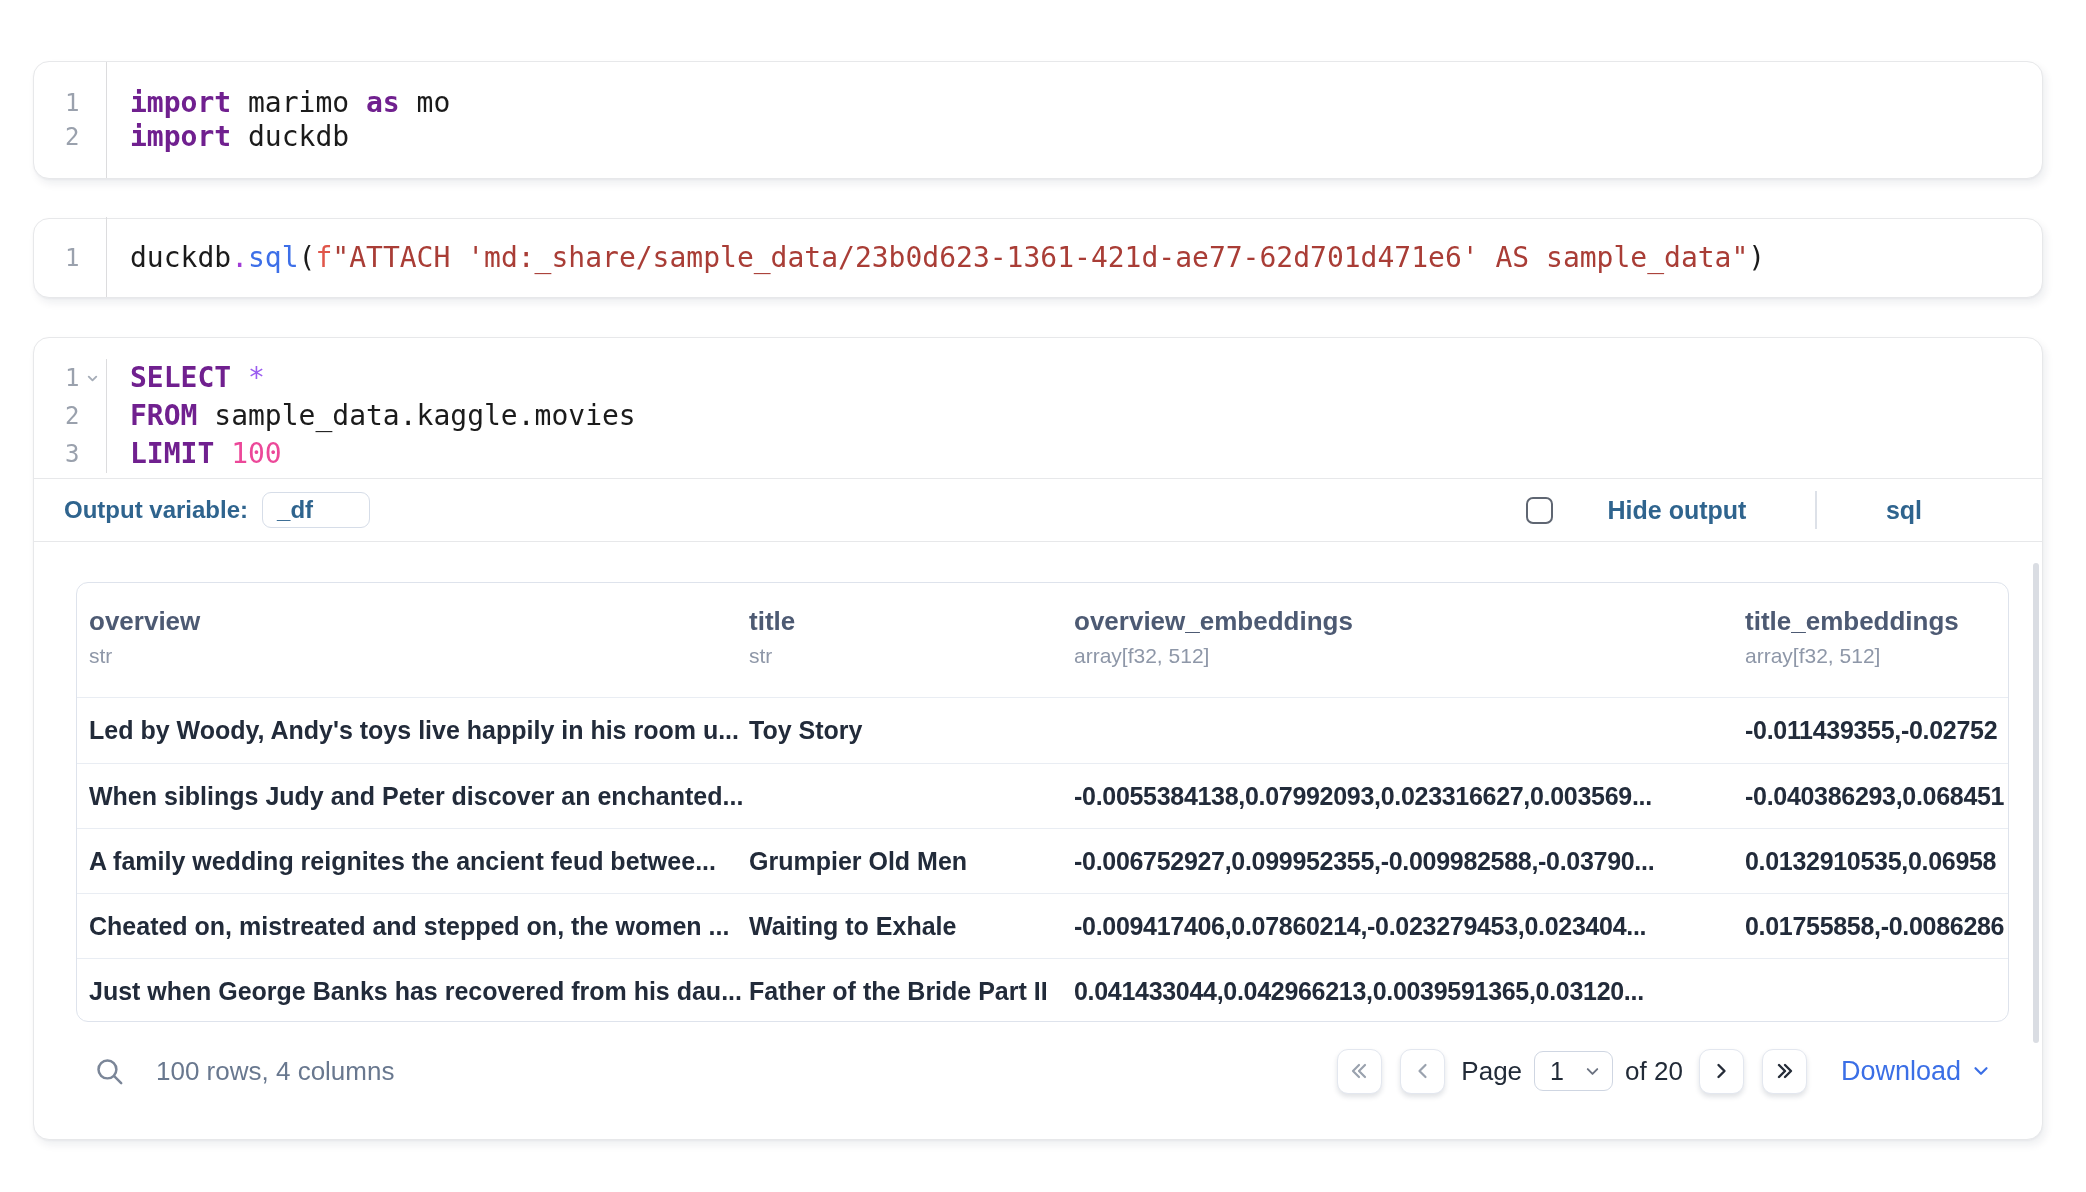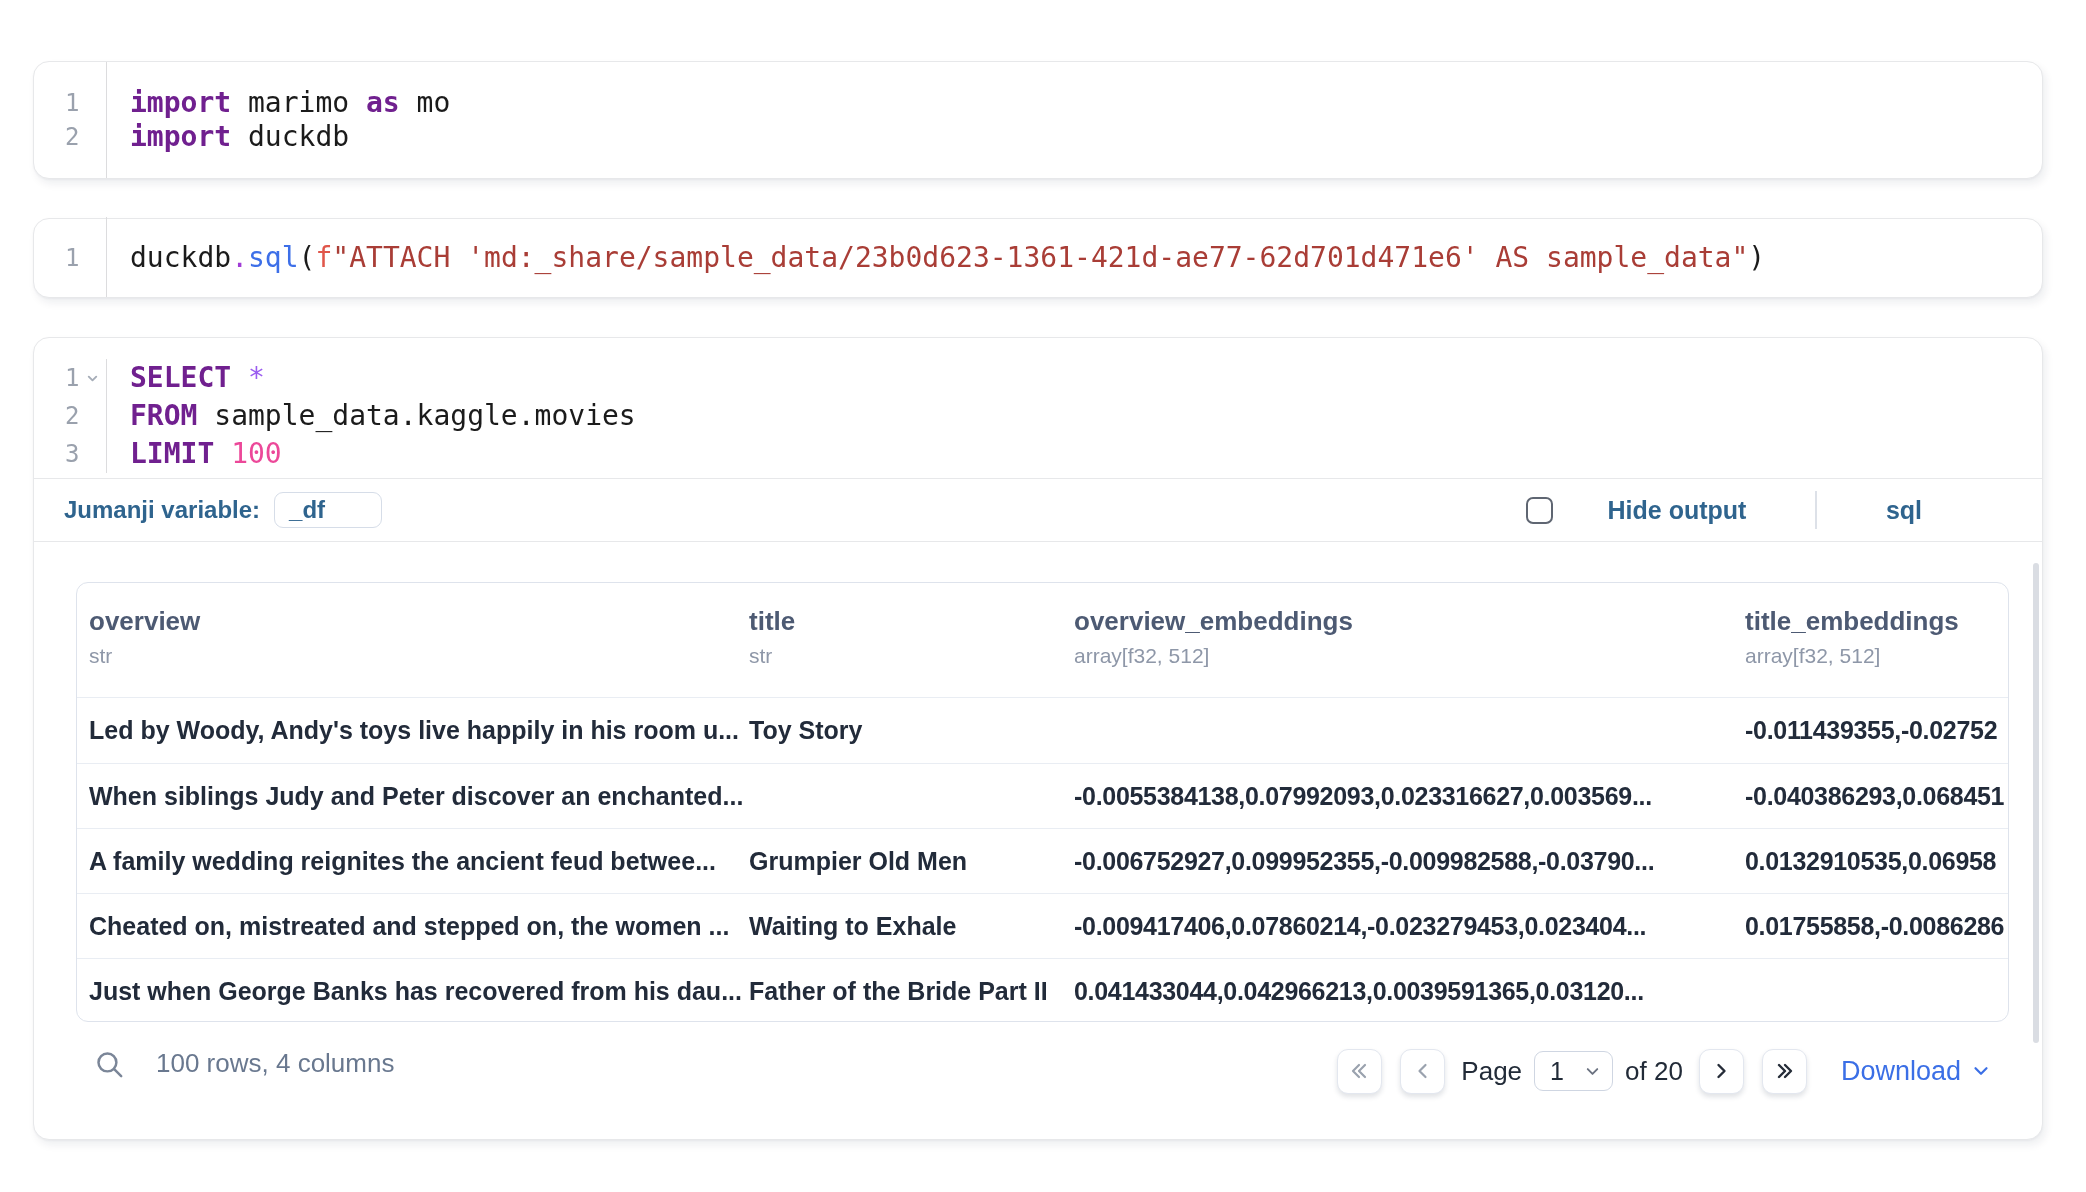--- a/index.html
+++ b/index.html
@@ -73,21 +73,21 @@
   .td { position:absolute; top:0; height:65px; line-height:64px; font-size:25px; color:#222b3a; white-space:pre; overflow:hidden; }
   .c0 { left:12px;   width:655px; }
   .c1 { left:672px;  width:305px; }
   .c2 { left:997px;  width:660px; }
   .c3 { left:1668px; width:263px; }
   .td.c2, .td.c3 { letter-spacing:-0.3px; }
 
   .scroll-thumb { position:absolute; right:3px; top:225px; width:6px; height:480px; background:#dadde3; border-radius:3px; }
 
   
-  .tfooter { margin-top:26px; display:flex; padding:0 50px 0 59px; height:46px; }
+  .tfooter { margin-top:26px; display:flex; align-items:center; padding:0 50px 0 59px; height:46px; }
   .search-ic { width:33px; height:33px; color:#7b8698; }
   .rowcount { margin-left:30px; font-size:26px; color:#69788f; }
   .pager { margin-left:auto; display:flex; align-items:center; }
   .pbtn {
     width:45px; height:45px; background:#fff; border:1.5px solid #e3e7ef; border-radius:11px;
     display:flex; align-items:center; justify-content:center;
     box-shadow:0 3px 5px rgba(25,35,60,0.13);
   }
   .pbtn svg { width:24px; height:24px; }
   .pbtn.disabled { color:#9aa2ae; }
@@ -161,21 +161,21 @@
         </div>
     </div>
     <div class="codecol">
       <div class="code-line"><span class="kw">SELECT</span><span class="star"> *</span></div>
       <div class="code-line"><span class="kw">FROM</span><span> sample_data.kaggle.movies</span></div>
       <div class="code-line"><span class="kw">LIMIT</span><span class="num"> 100</span></div>
     </div>
   </div>
 
   <div class="outbar">
-    <span class="outbar-label">Jumanji variable:</span>
+    <span class="outbar-label">Output variable:</span>
     <div class="var-box">
       <span>_df</span>
     </div>
     <div class="outbar-right">
       <span class="checkbox"></span>
       <span class="hide-label">Hide output</span>
       <span class="vdiv"></span>
       <span class="lang">sql</span>
     </div>
   </div>

